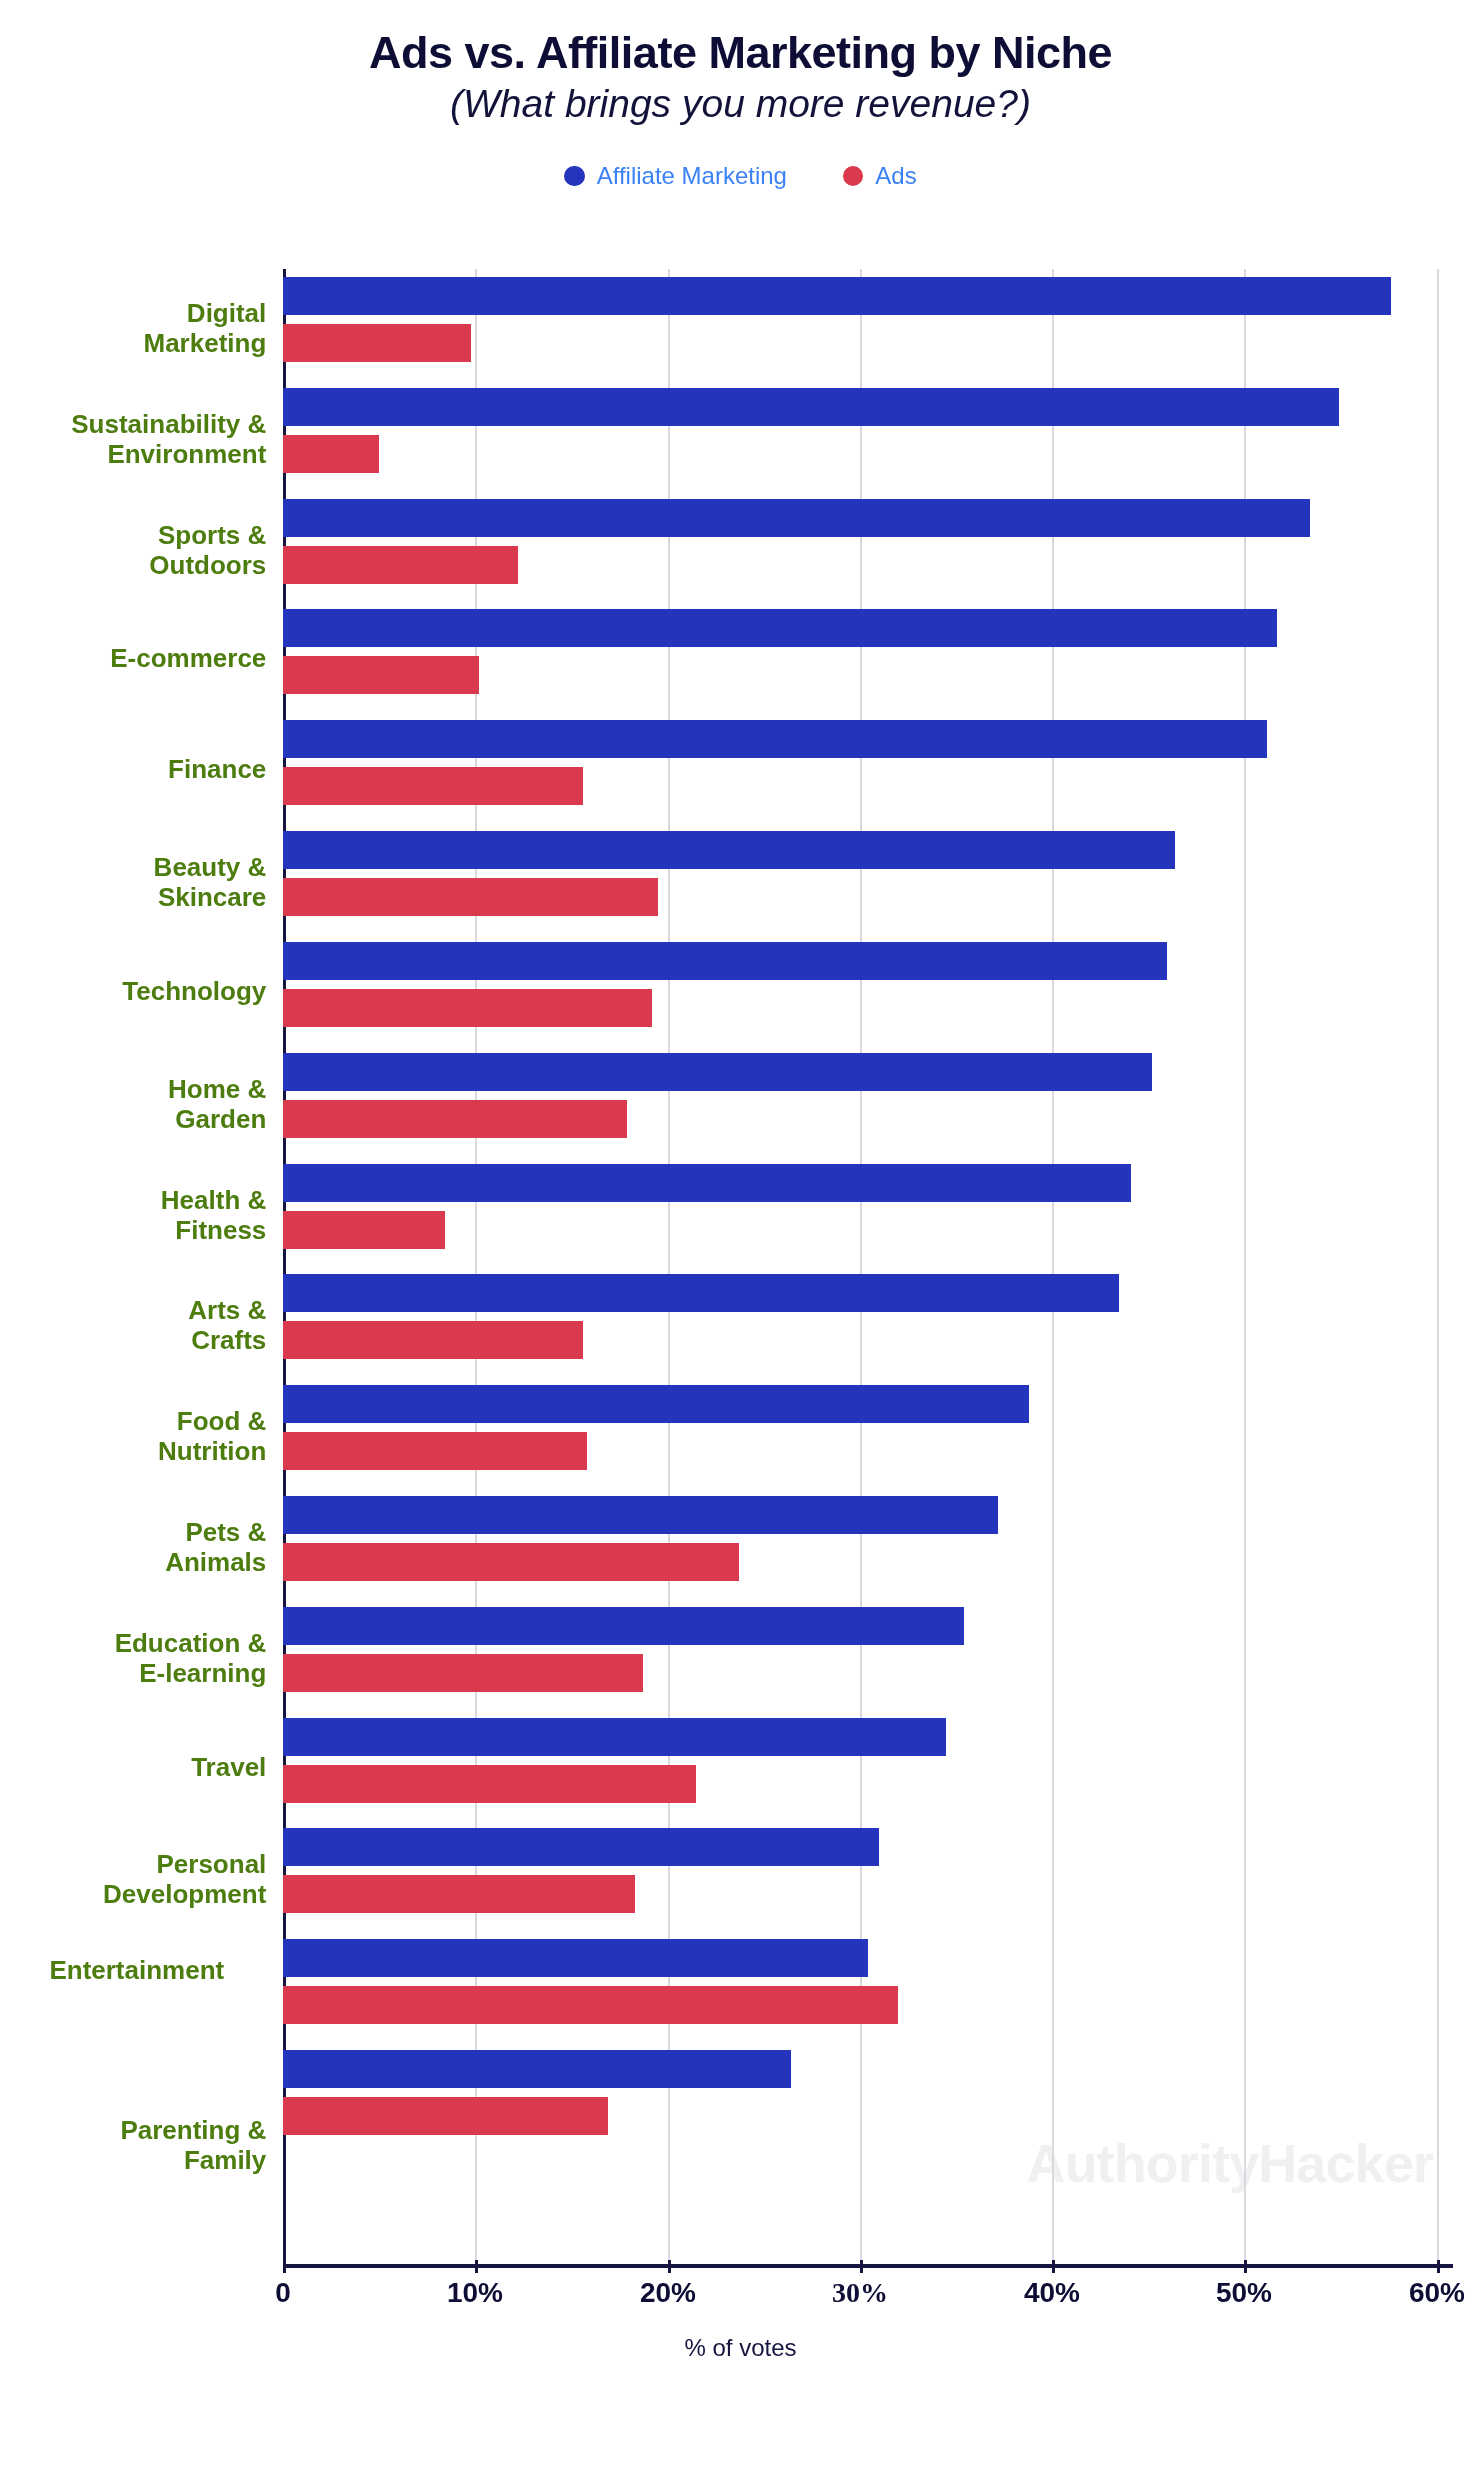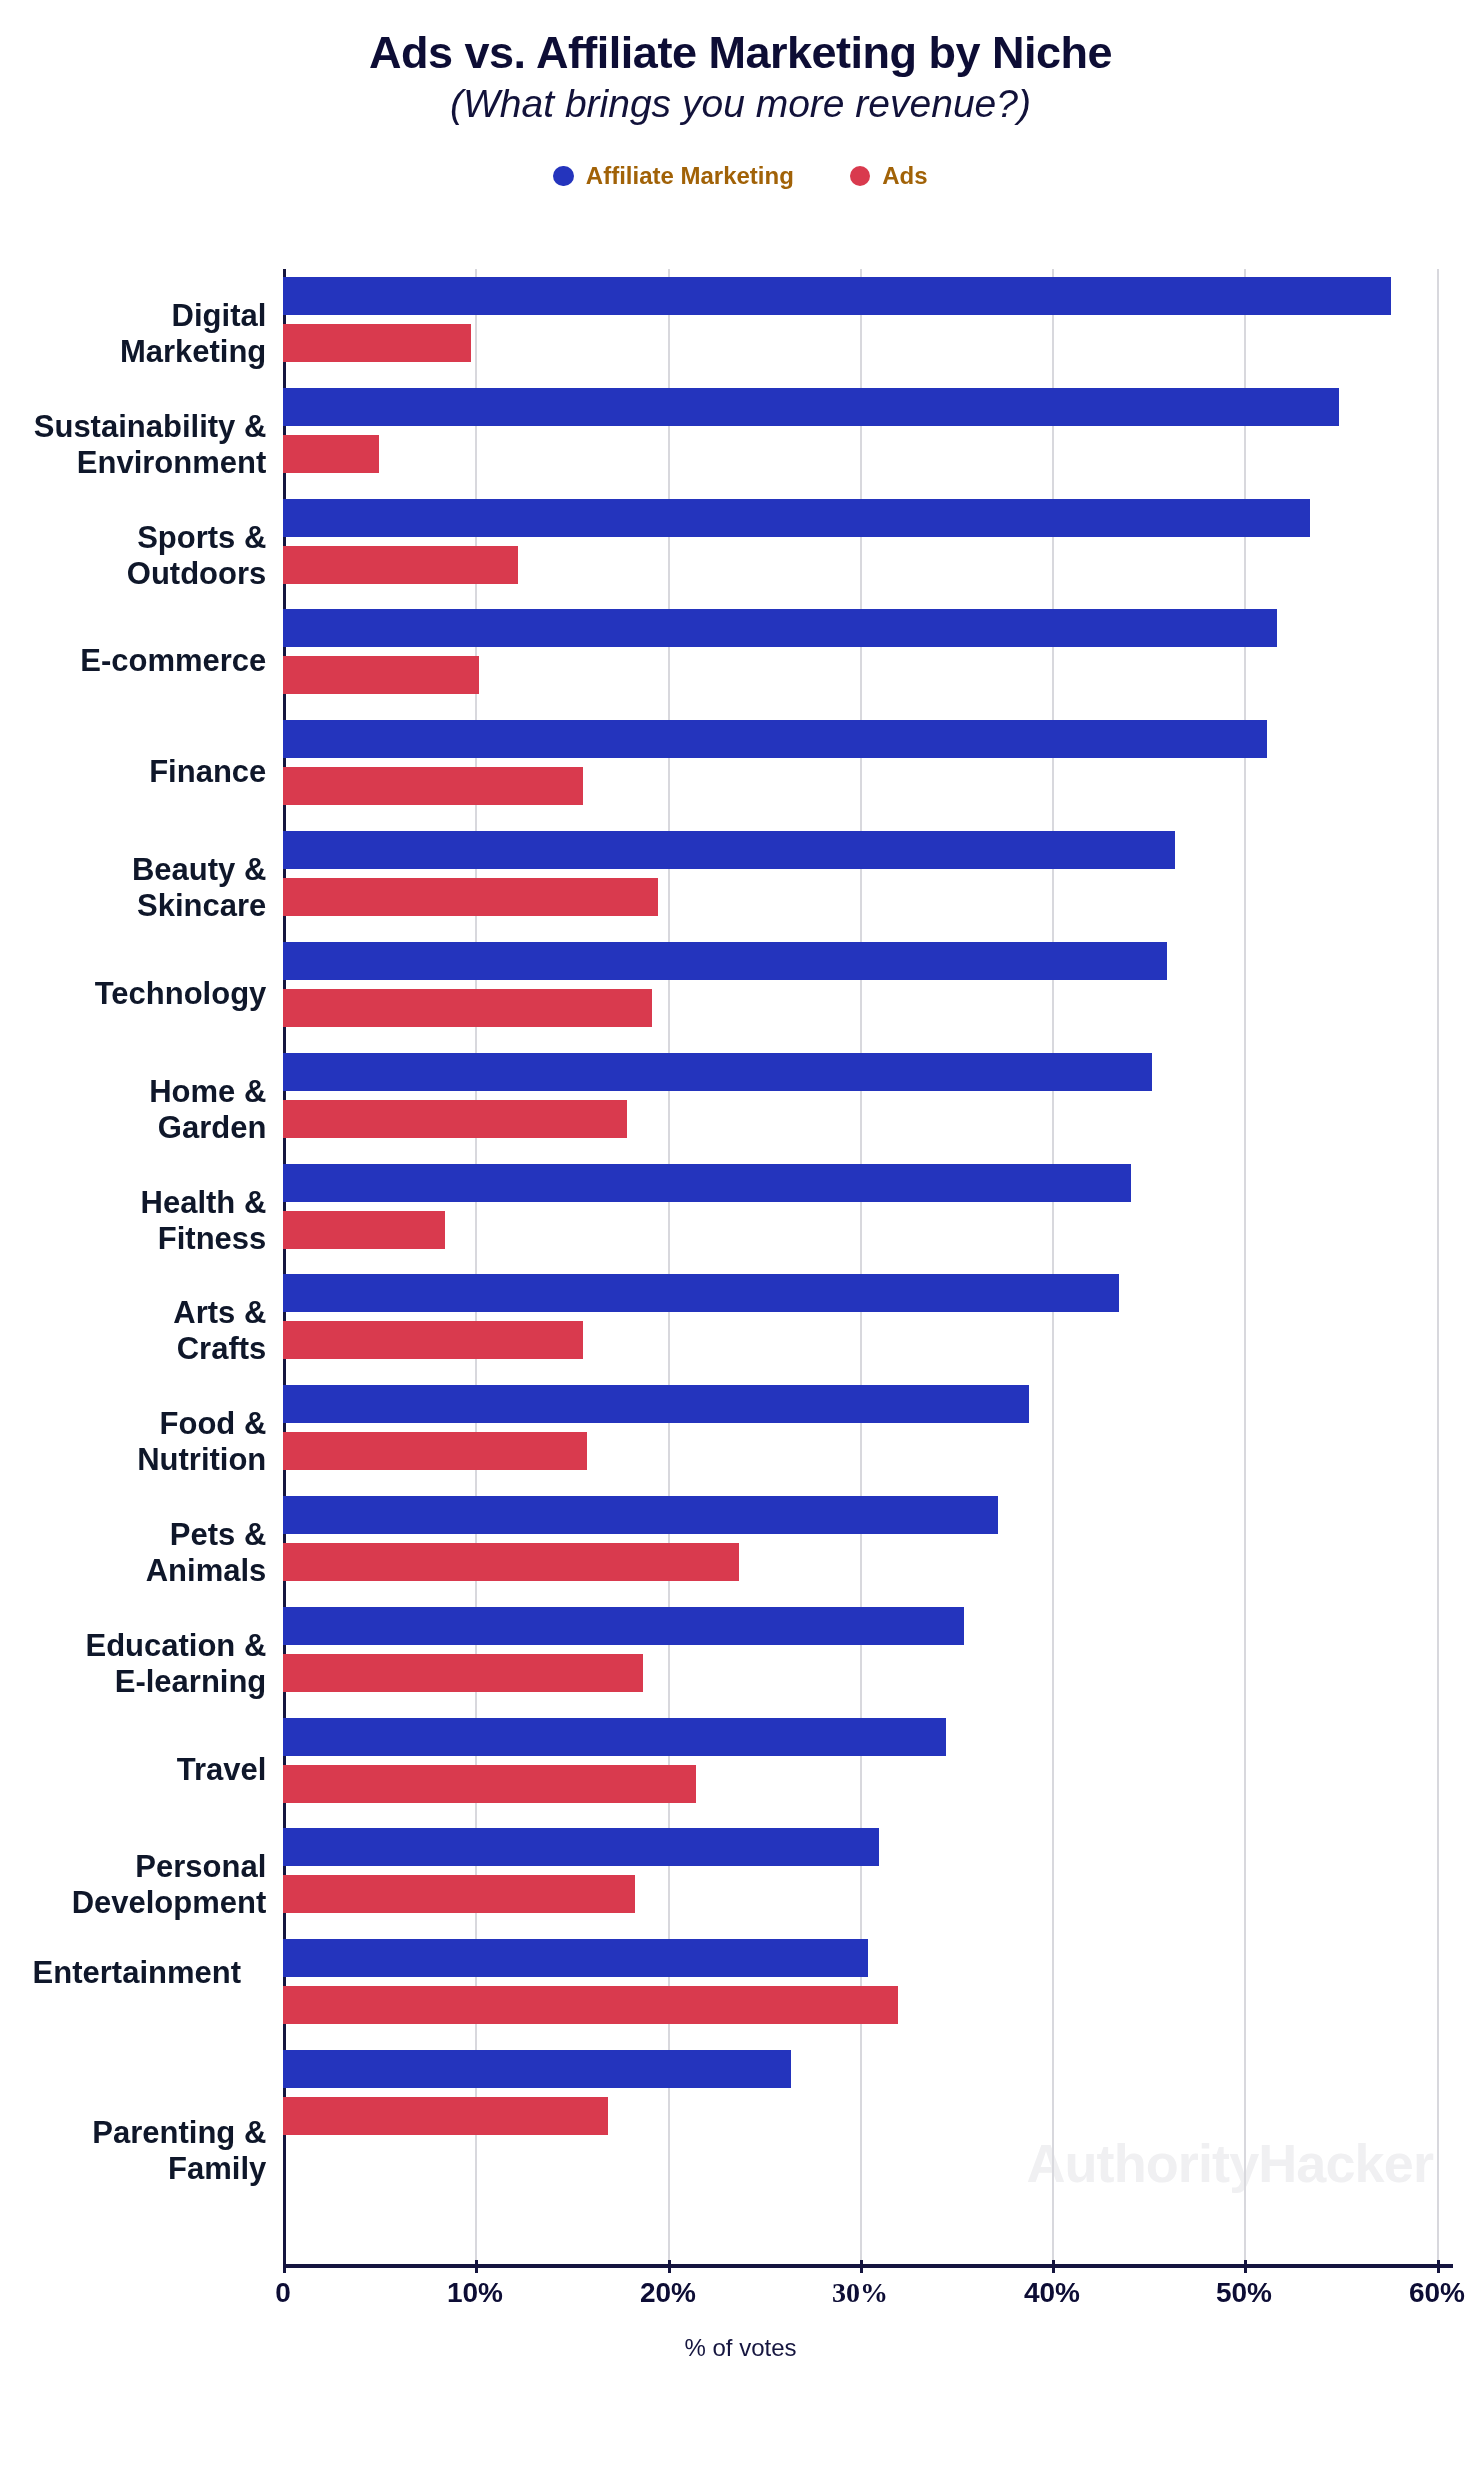--- a/index.html
+++ b/index.html
@@ -42,22 +42,22 @@
     gap:56px;
     margin-top:35px;
   }
   .legend-item{display:flex;align-items:center;gap:12px;}
   .legend-dot{
     width:20.4px;height:20.4px;border-radius:50%;
     display:inline-block;
   }
   .legend-label{
     font-size:24px;
-    font-weight:bold;
-    color:#a16207;
+    font-weight:normal;
+    color:#3b82f6;
     white-space:nowrap;
   }
   
   .plot-wrap{
     position:absolute;
     left:0;top:255px;
     width:1481px;
     height:2120px;
   }
   .plot-area{
@@ -92,23 +92,23 @@
     left:0;
     height:37px;
   }
   .bar.affiliate{background:#2434bd;top:3.7px;}
   .bar.ads{background:#d93a4e;top:48px;}
   .cat-label{
     position:absolute;
     right:1216px;          
     width:259px;
     text-align:right;
-    font-size:31px;
+    font-size:26px;
     font-weight:bold;
-    color:#0f172a;
+    color:#4d7c0f;
     line-height:1.18;
     white-space:pre-line;
   }
   
   .xaxis{
     position:absolute;
     left:283px;
     width:1170px;
     bottom:59px;
     height:56px;

